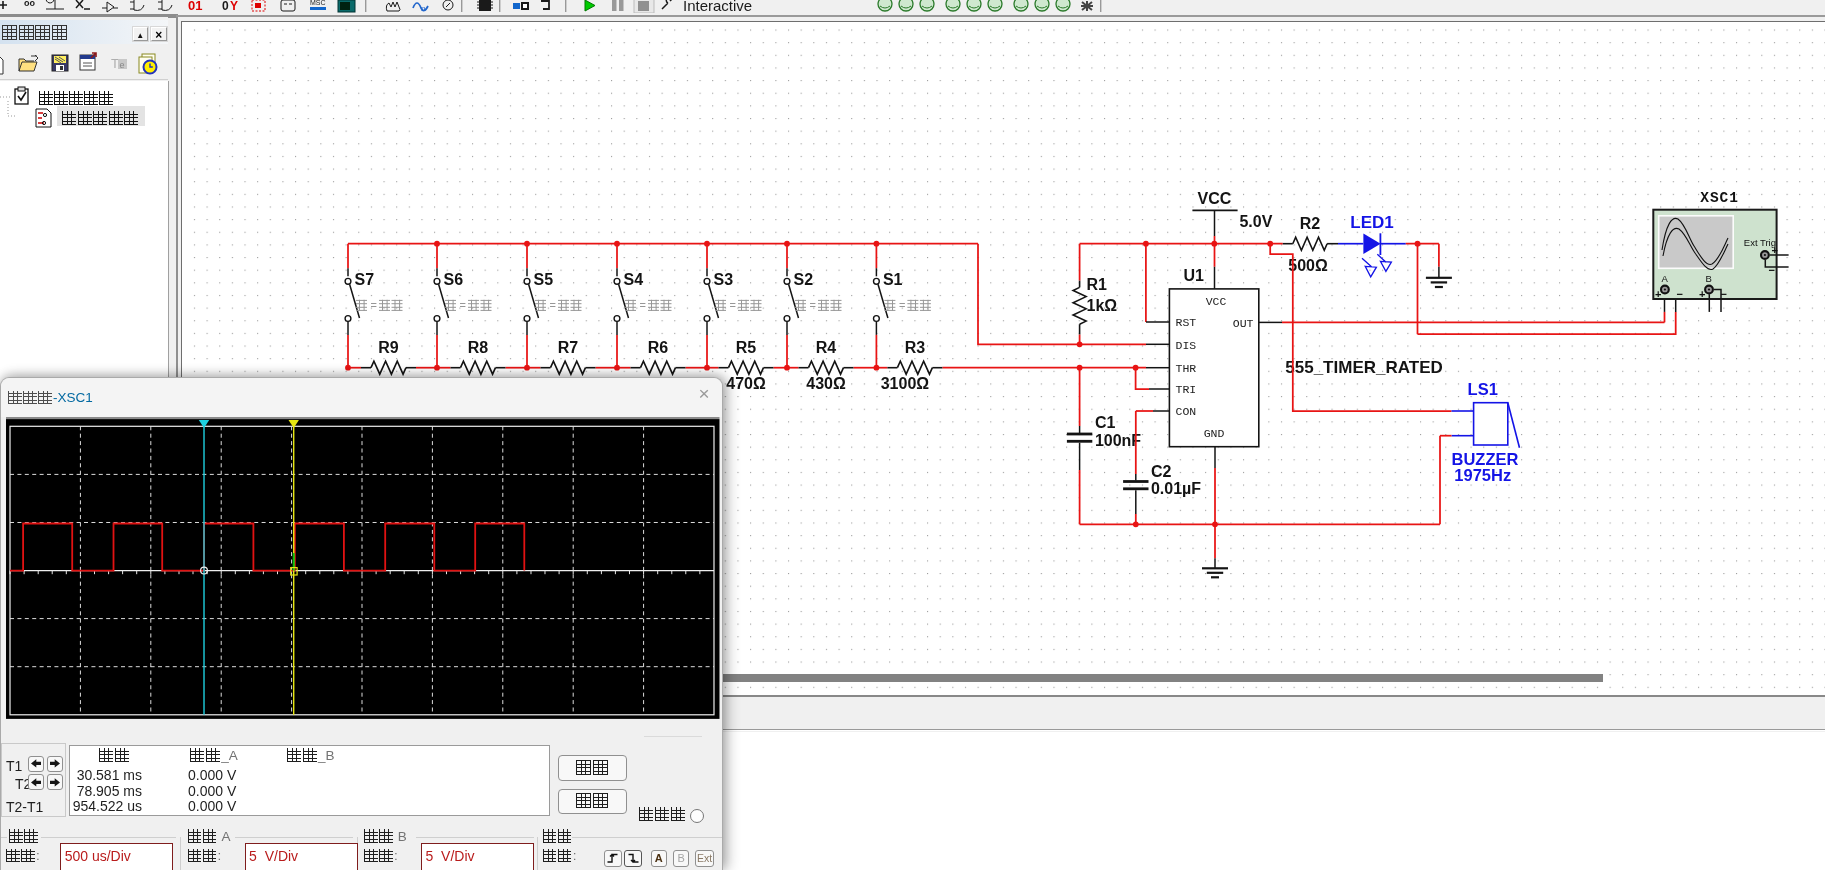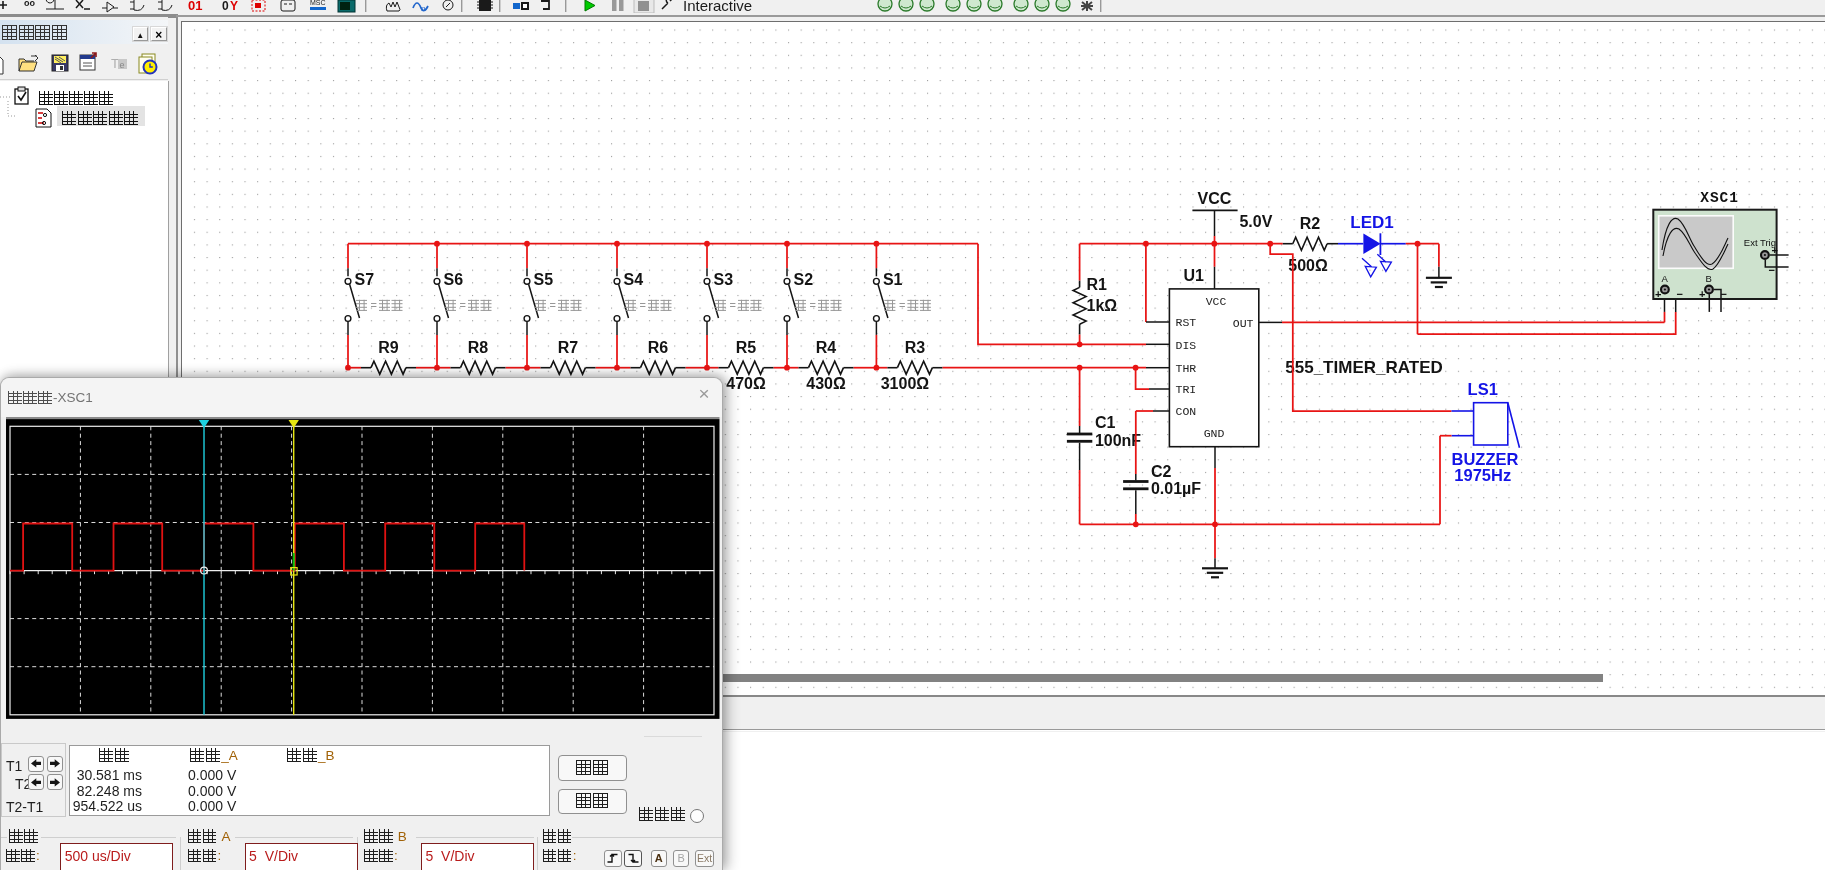--- a/index.html
+++ b/index.html
@@ -22,21 +22,21 @@
 #bot3{position:absolute;left:0px;top:728.8px;width:1825px;height:2px;background:#999;border-bottom:1px solid #fff}
 #bot4{position:absolute;left:0px;top:731.8px;width:1825px;height:139px;background:#fff}
 #circ{position:absolute;left:0;top:0}
 #win{position:absolute;left:0;top:377px;width:722.5px;height:493px;background:#f0f0f0;
   border:1px solid #aaa;border-bottom:none;border-radius:9px 9px 0 0;
   box-shadow:4px 0 14px rgba(0,0,0,.3),0 -2px 10px rgba(0,0,0,.15);font-size:13px}
 #wtitle{position:absolute;left:0;top:0;width:100%;height:38.7px;background:#f4f4f4;border-radius:9px 9px 0 0;
   padding:12px 0 0 7px;font-size:13.5px}
 #wscr{position:absolute;left:5px;top:38.7px}
 #wbox{position:absolute;left:67.8px;top:366.5px;width:481px;height:71.8px;background:#fff;border:1px solid #9a9a9a}
-.wt{position:absolute;font-size:13.5px;color:#a16207;white-space:nowrap}
+.wt{position:absolute;font-size:13.5px;color:#737373;white-space:nowrap}
 .wn{position:absolute;font-size:14px;color:#1e1e1e;white-space:nowrap}
 .wi{position:absolute;height:38px;background:#fff;border:1px solid #7f1d1d;font-size:14px;color:#b91c1c;
   padding:3.5px 0 0 3.5px;white-space:nowrap}
 .cj{display:inline-block;vertical-align:-2px;margin-right:1.5px;
  background:repeating-linear-gradient(0deg,currentColor 0 1px,transparent 1px 3.4px),
   repeating-linear-gradient(90deg,currentColor 0 1px,transparent 1px 4.6px)}
 </style></head><body>
 <svg id="tbar" width="1825" height="13" viewBox="0 0 1825 13">
     <g transform="translate(0,0)">
       <path d="M3,1 v8 M-1,5 h8" stroke="#1a1a1a" fill="none" stroke-width="1.6"></path>
@@ -513,21 +513,21 @@
     <path d="M1765.3,259.7 V267.1 H1788.6" fill="none" stroke="#141414" stroke-width="1.5" stroke-linecap="butt"></path>
     <path d="M1709.3,294.2 V311.9" fill="none" stroke="#141414" stroke-width="1.5" stroke-linecap="butt"></path>
     <path d="M1713.7,289.5 H1721 V311.9" fill="none" stroke="#141414" stroke-width="1.5" stroke-linecap="butt"></path>
   </svg>
 <div id="hthumb"></div>
 <div id="bot1"></div>
 <div id="bot2"></div>
 <div id="bot3"></div>
 <div id="bot4"></div>
 <div id="win">
-    <div id="wtitle"><span style="color:#4d4d4d"><i class="cj" style="width:13.5px;height:13.5px"></i><i class="cj" style="width:13.5px;height:13.5px"></i><i class="cj" style="width:13.5px;height:13.5px"></i></span><span style="color:#737373">-XSC1</span><span style="position:absolute;right:12px;top:5px;color:#9a9a9a;font-size:19px;font-weight:400">×</span></div>
+    <div id="wtitle"><span style="color:#4d4d4d"><i class="cj" style="width:13.5px;height:13.5px"></i><i class="cj" style="width:13.5px;height:13.5px"></i><i class="cj" style="width:13.5px;height:13.5px"></i></span><span style="color:#0369a1">-XSC1</span><span style="position:absolute;right:12px;top:5px;color:#9a9a9a;font-size:19px;font-weight:400">×</span></div>
     <svg id="wscr" width="713.5" height="301.9" viewBox="0 0 713.5 301.9">
       <rect x="0" y="0" width="713.5" height="2.1" fill="#8a8a8a"></rect>
       <rect x="0" y="2.1" width="713.5" height="299.8" fill="#000"></rect>
       <rect x="4.0" y="9.3" width="704.0" height="288.5" fill="none" stroke="#eee" stroke-width="1.2"></rect>
       <line x1="74.4" y1="9.3" x2="74.4" y2="297.8" stroke="#ddd" stroke-width="1" stroke-dasharray="4,3.4"></line>
       <line x1="144.8" y1="9.3" x2="144.8" y2="297.8" stroke="#ddd" stroke-width="1" stroke-dasharray="4,3.4"></line>
       <line x1="215.2" y1="9.3" x2="215.2" y2="297.8" stroke="#ddd" stroke-width="1" stroke-dasharray="4,3.4"></line>
       <line x1="285.6" y1="9.3" x2="285.6" y2="297.8" stroke="#ddd" stroke-width="1" stroke-dasharray="4,3.4"></line>
       <line x1="356.0" y1="9.3" x2="356.0" y2="297.8" stroke="#ddd" stroke-width="1" stroke-dasharray="4,3.4"></line>
       <line x1="426.4" y1="9.3" x2="426.4" y2="297.8" stroke="#ddd" stroke-width="1" stroke-dasharray="4,3.4"></line>
@@ -548,21 +548,21 @@
       <path d="M282.5,3 h10.4 l-5.2,8 Z" fill="#e6e612"></path>
       <line x1="287.7" y1="136.1" x2="287.7" y2="153.6" stroke="#0bc20b" stroke-width="2"></line>
       <rect x="284.7" y="150.6" width="6.4" height="7.4" fill="none" stroke="#e6e612" stroke-width="1.2"></rect>
     </svg>
     <div id="wbox"></div>
     <div class="wt" style="left:98px;top:370px"><span style="color:#1e1e1e"><i class="cj" style="width:14px;height:14px"></i><i class="cj" style="width:14px;height:14px"></i></span></div>
     <div class="wt" style="left:189.3px;top:370px"><span style="color:#1e1e1e"><i class="cj" style="width:14px;height:14px"></i><i class="cj" style="width:14px;height:14px"></i></span><span>_A</span></div>
     <div class="wt" style="left:286px;top:370px"><span style="color:#1e1e1e"><i class="cj" style="width:14px;height:14px"></i><i class="cj" style="width:14px;height:14px"></i></span><span>_B</span></div>
     <div class="wn" style="left:60px;top:388.5px;width:81px;text-align:right">30.581 ms</div>
     <div class="wn" style="left:187px;top:388.5px">0.000 V</div>
-    <div class="wn" style="left:60px;top:404.6px;width:81px;text-align:right">82.248 ms</div>
+    <div class="wn" style="left:60px;top:404.6px;width:81px;text-align:right">78.905 ms</div>
     <div class="wn" style="left:187px;top:404.6px">0.000 V</div>
     <div class="wn" style="left:60px;top:420.3px;width:81px;text-align:right">954.522 us</div>
     <div class="wn" style="left:187px;top:420.3px">0.000 V</div>
     <div class="wn" style="left:5px;top:379.5px">T1</div>
     <div class="wn" style="left:14px;top:398px">T2</div>
     <div class="wn" style="left:5px;top:420.8px">T2-T1</div>
     <div style="position:absolute;left:0.4px;top:364.6px;width:65px;height:74.5px;border:1px solid #c9c9c9"></div>
     <div style="position:absolute;left:26.5px;top:377.5px;width:16.5px;height:16px;background:#f8f8f8;border:1px solid #909090;border-radius:3px;display:flex;align-items:center;justify-content:center;">
       <svg width="12" height="11">
         <path d="M11,3.8 H6.3 V1.2 L1,5.4 L6.3,9.6 V7 H11 Z" fill="#151515"></path>

